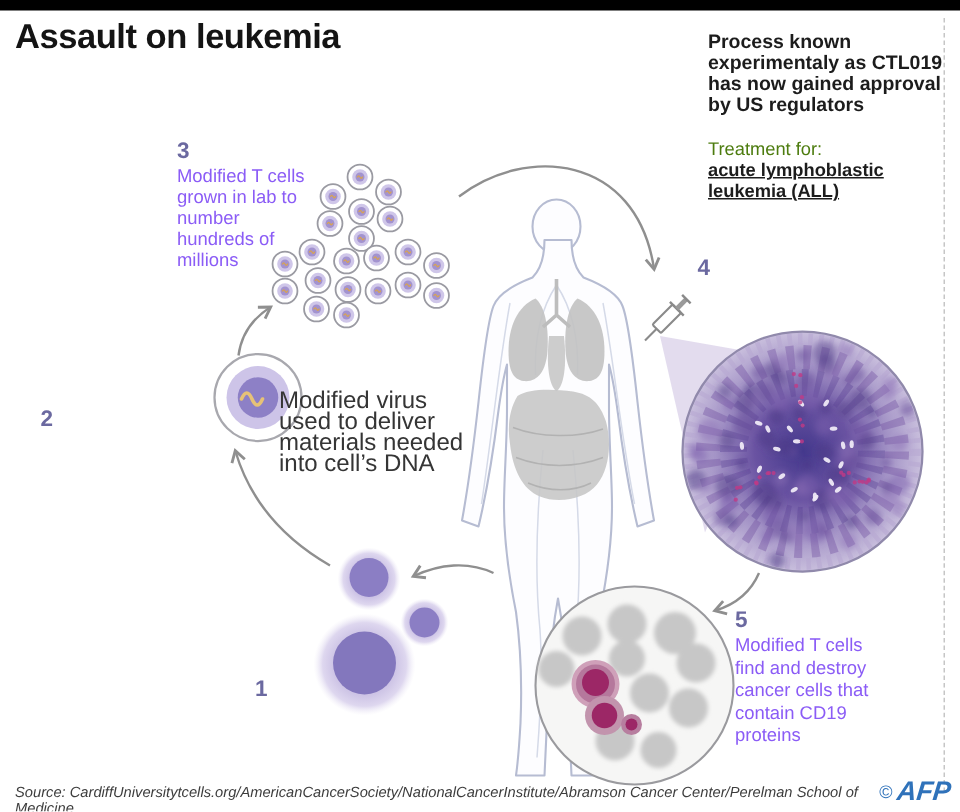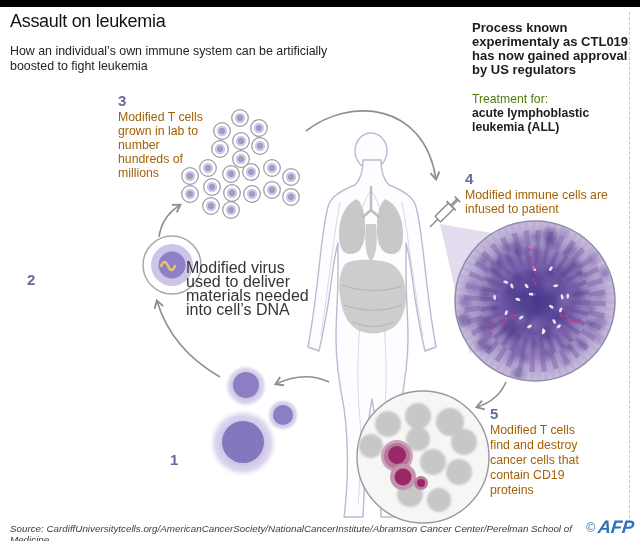--- a/index.html
+++ b/index.html
@@ -3,27 +3,27 @@
 <meta charset="utf-8">
 <style>
   html,body{margin:0;padding:0;background:#fff;}
   #canvas{
     position:relative;width:640px;height:541px;background:#ffffff;overflow:hidden;
     font-family:"Liberation Sans","DejaVu Sans",sans-serif;color:#2e2e2e;
   }
   .abs{position:absolute;}
   #topbar{left:0;top:0;width:640px;height:7px;background:#000;}
   #cropline{left:629px;top:12px;height:516px;width:0;border-left:1px dashed #c6c6c6;}
-  #title{left:10px;top:11px;font-size:18px;font-weight:normal;color:#141414;letter-spacing:-0.3px;}
+  #title{left:10px;top:11px;font-size:23px;font-weight:bold;color:#141414;letter-spacing:-0.3px;}
   #subtitle{left:10px;top:44px;font-size:12.4px;line-height:15px;color:#242424;white-space:pre-line;}
   .bold-note{left:472px;top:21px;font-size:13px;font-weight:bold;line-height:14px;color:#1c1c1c;white-space:pre-line;}
   #treatment-label{left:472px;top:92px;font-size:12.2px;color:#4d7c0f;}
-  #treatment-bold{left:472px;top:106px;font-size:12.2px;font-weight:bold;line-height:14px;color:#1c1c1c;white-space:pre-line;}
+  #treatment-bold{left:472px;top:106px;font-size:12.2px;font-weight:bold;line-height:14px;color:#1c1c1c;white-space:pre-line;text-decoration:underline;}
   .step .num{font-size:15px;font-weight:bold;color:#6b69a0;line-height:15px;margin-bottom:2px;}
-  .step .txt{font-size:12.3px;line-height:14px;color:#a16207;white-space:pre-line;}
+  .step .txt{font-size:12.3px;line-height:14px;color:#8b5cf6;white-space:pre-line;}
   #step1{left:170px;top:452px;}
   #step2{left:27px;top:272px;}
   #step3{left:118px;top:93px;}
   #step4{left:465px;top:171px;}
   #step5{left:490px;top:406px;}
   #step5 .txt{line-height:15px;}
   #virus-note{left:186px;top:261px;font-size:16px;line-height:14px;color:#353535;white-space:pre-line;}
   #source{left:10px;top:523px;font-size:9.8px;font-style:italic;color:#3d3d3d;width:575px;}
   #afp-box{right:6px;top:517px;display:flex;align-items:center;gap:3px;}
   #afp-copyright{font-size:12px;color:#2f72ba;}
@@ -434,22 +434,20 @@
       <line x1="30" y1="-6.5" x2="30" y2="6.5" stroke="#8a8a8a" stroke-width="1.6"></line>
       <rect x="30" y="-1.6" width="9" height="3.2" fill="#9a9a9a"></rect>
       <line x1="39" y1="-4" x2="39" y2="4" stroke="#8a8a8a" stroke-width="1.6"></line>
     </g>
   </svg>
 
   <div id="topbar" class="abs"></div>
   <div id="cropline" class="abs"></div>
 
   <div id="title" class="abs">Assault on leukemia</div>
-  <div id="subtitle" class="abs">How an individual’s own immune system can be artificially
-boosted to fight leukemia</div>
 
   <div class="abs bold-note">Process known
 experimentaly as CTL019
 has now gained approval
 by US regulators</div>
   <div id="treatment-label" class="abs">Treatment for:</div>
   <div id="treatment-bold" class="abs">acute lymphoblastic
 leukemia (ALL)</div>
 
   <div id="step3" class="abs step">
@@ -465,22 +463,20 @@
   </div>
   <div id="virus-note" class="abs">Modified virus
 used to deliver
 materials needed
 into cell’s DNA</div>
   <div id="step1" class="abs step">
     <div class="num">1</div>
   </div>
   <div id="step4" class="abs step">
     <div class="num">4</div>
-    <div class="txt">Modified immune cells are
-infused to patient</div>
   </div>
   <div id="step5" class="abs step">
     <div class="num">5</div>
     <div class="txt">Modified T cells
 find and destroy
 cancer cells that
 contain CD19
 proteins</div>
   </div>
 

